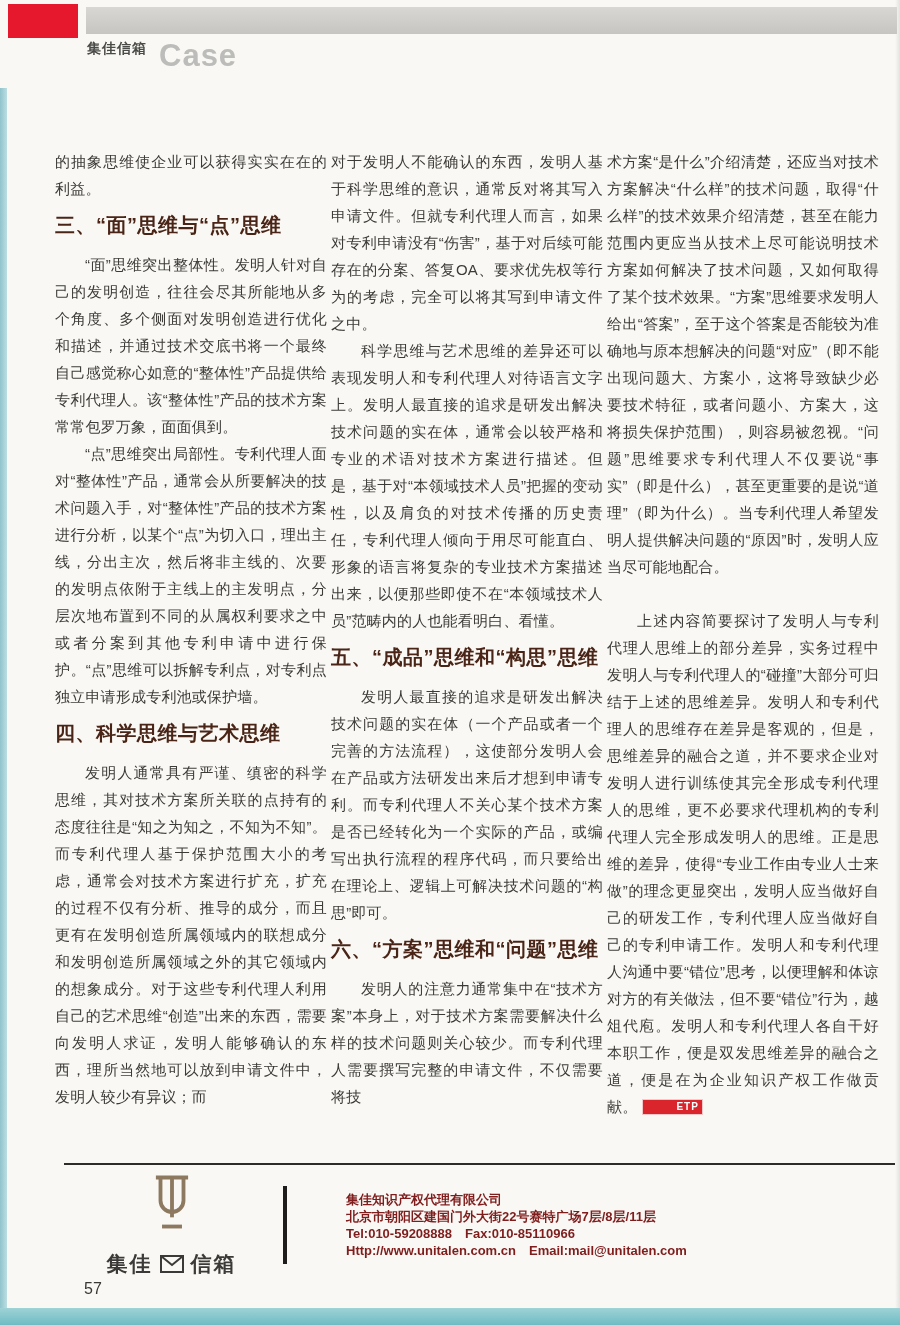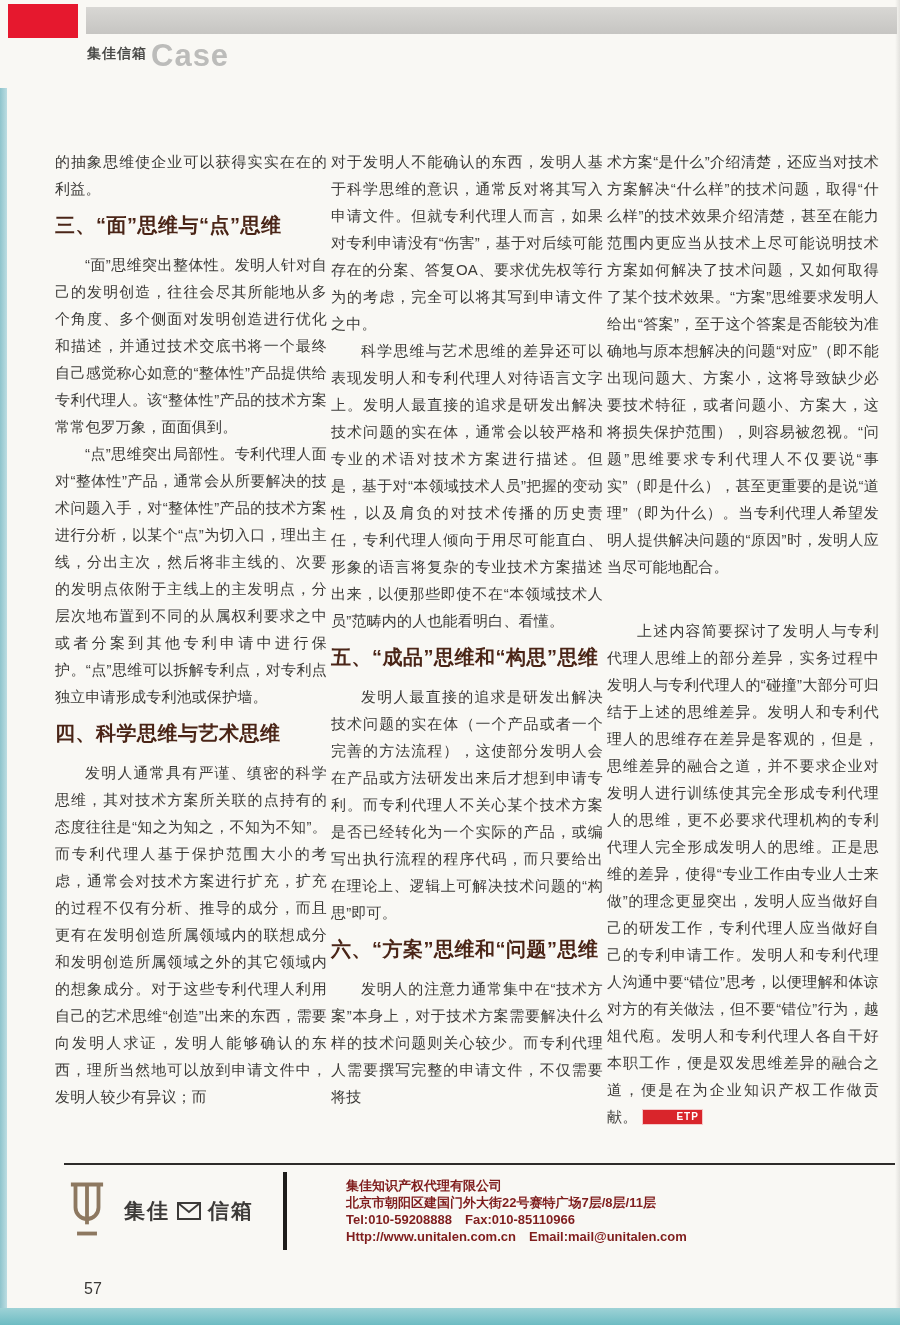--- a/index.html
+++ b/index.html
@@ -12,46 +12,46 @@
   .edge-left{position:absolute;left:0;top:88px;width:7px;height:1237px;
     background:linear-gradient(90deg,#8fc4cc,#bcdde2);}
   .edge-bottom{position:absolute;left:0;top:1308px;width:900px;height:17px;
     background:linear-gradient(180deg,#9ed2d6,#6dbcc3);}
   .edge-right{position:absolute;right:0;top:0;width:5px;height:1308px;
     background:linear-gradient(90deg,rgba(0,0,0,0),#e3e2de);}
   
   .red-block{position:absolute;left:8px;top:4px;width:70px;height:34px;background:#e6182e;}
   .gray-bar{position:absolute;left:86px;top:7px;width:811px;height:27px;
     background:linear-gradient(180deg,#d8d7d4,#c6c5c2);}
-  .masthead{position:absolute;left:87px;top:40px;display:flex;align-items:center;gap:4px;}
+  .masthead{position:absolute;left:87px;top:40px;display:flex;align-items:flex-start;gap:12px;}
   .brand-label{font-size:14px;font-weight:bold;color:#4a4a48;letter-spacing:1px;padding-bottom:4px;}
   .section-label{font-size:31px;font-weight:bold;color:#bcbcba;letter-spacing:1px;line-height:1;}
   
   .content{position:absolute;left:55px;top:148px;width:840px;display:flex;gap:4px;}
   .column{width:272px;}
   .section-heading{
     font-size:20px;font-weight:bold;color:#4a2517;line-height:28px;
     margin:9px 0 12px 0;letter-spacing:0.5px;
   }
   .column > .section-heading:first-child{margin-top:0;}
   .body-para{
     font-size:15px;line-height:27px;color:#3d3b38;margin:0;
     text-align:justify;text-justify:inter-ideograph;letter-spacing:0.2px;
   }
   .body-para.indent{text-indent:2em;}
-  .body-para.gap-before{margin-top:37px;}
+  .body-para.gap-before{margin-top:27px;}
   .end-badge{
     display:inline-block;background:#d9252b;color:#fff;font-size:10px;font-weight:bold;
     line-height:12px;padding:2px 4px;margin-left:5px;vertical-align:2px;
     box-shadow:inset 0 0 0 1px #f5c9c9;letter-spacing:1px;
   }
   
   .footer-rule{position:absolute;left:64px;top:1163px;width:831px;height:0;border-top:2px solid #2e2c2a;}
   .footer{position:absolute;left:64px;top:1172px;display:flex;align-items:center;}
-  .logo-block{display:flex;align-items:center;gap:14px;width:215px;}
+  .logo-block{display:flex;align-items:center;gap:14px;width:215px;flex-direction:column;}
   .logo-mark{flex:0 0 auto;}
   .logo-text{display:flex;align-items:center;gap:7px;font-size:21px;font-weight:bold;
     color:#3c3a38;letter-spacing:2px;}
   .envelope{display:inline-block;line-height:0;}
   .footer-divider{width:4px;height:78px;background:#1e1d1b;margin:0 14px 0 4px;}
   .company-info{font-size:13px;color:#7f1d1d;line-height:17px;font-weight:bold;margin-left:45px;}
   .company-info div{white-space:pre;}
   .page-number{position:absolute;left:84px;top:1280px;font-size:16px;color:#3a3836;}
 </style>
 </head>

